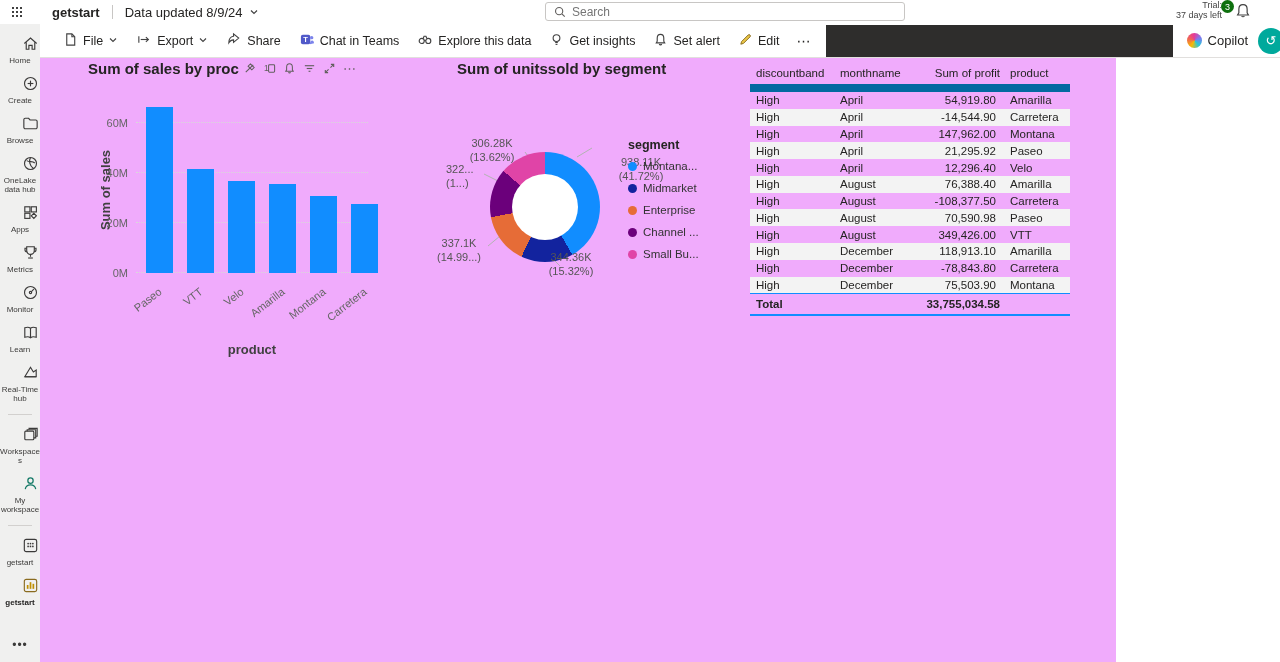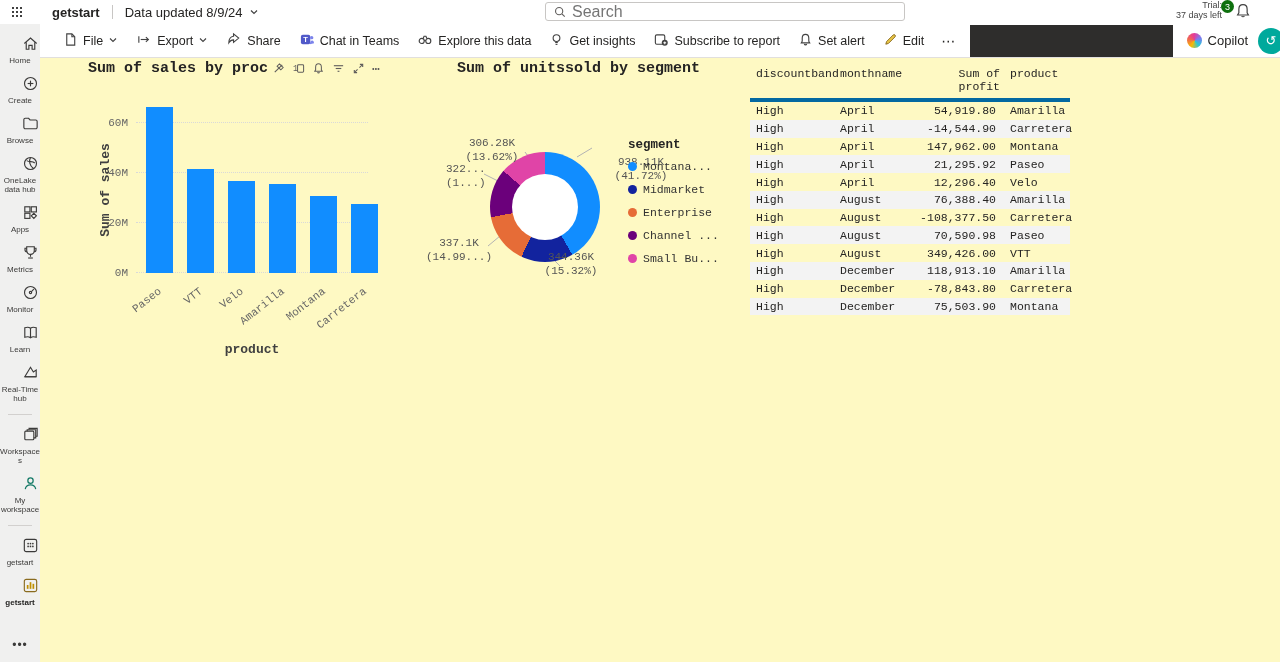--- a/index.html
+++ b/index.html
@@ -10,21 +10,21 @@
   
   .topbar { position:absolute; left:0; top:0; width:1280px; height:24px; background:#fff; display:flex; align-items:center; }
   .waffle { width:34px; height:22px; display:flex; align-items:center; justify-content:center; cursor:pointer; }
   .waffle-grid { display:grid; grid-template-columns:repeat(3,4px); grid-template-rows:repeat(3,4px); }
   .waffle-grid span { width:2px; height:2px; background:#404040; margin:1px; }
   .app-name { font-size:13px; font-weight:700; color:#252423; margin:0 12px 0 18px; }
   .tb-divider { width:1px; height:14px; background:#c8c6c4; margin-right:12px; }
   .updated { font-size:13px; color:#252423; display:flex; align-items:center; gap:6px; }
   .chev { width:10px; height:10px; }
   .search-wrap { position:absolute; left:545px; top:2px; width:360px; height:19px; border:1px solid #c8c6c4; border-radius:3px; background:#fff; display:flex; align-items:center; padding-left:8px; gap:6px; }
-  .search-wrap input { border:none; outline:none; font-size:16px; color:#605e5c; width:280px; font-family:"Liberation Sans",sans-serif; background:transparent; }
+  .search-wrap input { border:none; outline:none; font-size:12px; color:#605e5c; width:280px; font-family:"Liberation Sans",sans-serif; background:transparent; }
   .trial { position:absolute; right:58px; top:0px; text-align:right; font-size:9px; line-height:10px; color:#444; }
   .bell-top { position:absolute; right:26px; top:2px; width:20px; height:20px; }
   .badge { position:absolute; right:20px; top:-2px; min-width:13px; height:13px; border-radius:7px; background:#0e700e; color:#fff; font-size:9px; display:flex; align-items:center; justify-content:center; padding:0 3px; }
 
   
   .sidebar { position:absolute; left:0; top:24px; width:40px; height:638px; background:#f0f0ef; display:flex; flex-direction:column; align-items:center; padding-top:10px; }
   .sb-item { width:40px; display:flex; flex-direction:column; align-items:flex-end; margin-bottom:9px; cursor:pointer; }
   .sb-item svg { display:block; }
   .sb-label { font-size:8px; color:#3b3a39; text-align:center; line-height:9px; margin-top:3px; word-wrap:break-word; width:40px; }
   .sb-item.active .sb-label { font-weight:700; color:#252423; }
@@ -35,21 +35,21 @@
   .menubar { position:absolute; left:40px; top:24px; width:1240px; height:34px; background:#fff; border-bottom:1px solid #e1dfdd; display:flex; align-items:center; padding:0 8px 0 14px; }
   .mb-item { display:flex; align-items:center; gap:5px; font-size:12.5px; color:#252423; padding:0 9px; height:28px; cursor:pointer; white-space:nowrap; }
   .mb-item svg { flex:none; }
   .mb-more { font-size:14px; letter-spacing:1px; color:#252423; padding:0 8px; cursor:pointer; }
   .mb-dark { flex:1; height:32px; background:#2e2d2c; margin-left:6px; }
   .copilot { display:flex; align-items:center; gap:6px; font-size:13px; color:#252423; padding:0 10px 0 14px; cursor:pointer; }
   .copilot-logo { width:15px; height:15px; border-radius:50%; background:conic-gradient(from 210deg,#f8bb00,#ef6950,#e83a95,#7b7bf0,#28c8d8,#f8bb00); }
   .avatar { width:26px; height:26px; border-radius:50%; background:#00a99c; color:#fff; font-size:13px; display:flex; align-items:center; justify-content:center; margin-right:-12px; flex:none; cursor:pointer; }
 
   
-  .canvas { position:absolute; left:40px; top:58px; width:1240px; height:604px; background:#fef9c3;font-family:Liberation Mono, monospace; }
+  .canvas { position:absolute; left:40px; top:58px; width:1076px; height:604px; background:#f0abfc; }
 
   .visual-title { font-size:15px; font-weight:700; color:#252423; white-space:nowrap; }
 
   
   .bar-visual { position:absolute; left:48px; top:2px; width:300px; height:290px; }
   .bar-head { display:flex; align-items:center; }
   .vt-toolbar { display:flex; align-items:center; gap:7px; margin-left:4px; color:#605e5c; }
   .vt-toolbar .vt-ic { cursor:pointer; display:flex; align-items:center; }
   .bar-chartarea { position:absolute; left:0px; top:30px; width:300px; height:250px; }
   .y-title { position:absolute; left:2px; top:85px; transform:rotate(-90deg); transform-origin:left top; font-size:13px; font-weight:600; color:#404040; width:120px; text-align:center; height:14px; left:10px; top:160px; }
@@ -69,21 +69,21 @@
   .callout { position:absolute; font-size:11px; line-height:14px; color:#555; }
   .legend { position:absolute; left:188px; top:78px; width:120px; }
   .legend-title { font-size:12.5px; font-weight:700; color:#252423; margin-bottom:8px; }
   .legend-item { display:flex; align-items:center; gap:6px; margin-bottom:10px; font-size:11.5px; color:#333; cursor:pointer; }
   .legend-dot { width:9px; height:9px; border-radius:50%; flex:none; }
   .leader-svg { position:absolute; left:0; top:0; pointer-events:none; }
 
   
   .table-visual { position:absolute; left:710px; top:2px; width:320px; height:280px; font-size:11.5px; }
   .tg { display:grid; grid-template-columns:84px 74px 96px 62px; }
-  .tg-head { border-bottom:4px solid #0369a1; }
+  .tg-head { border-bottom:8px solid #0369a1; }
   .tg-head > div { padding:7px 4px 5px 6px; color:#252423; }
   .tcell { padding:2.4px 4px 2.4px 6px; white-space:nowrap; }
   .num { text-align:right; padding-right:8px; }
   .trow:nth-child(even) { background:#f3f3f3; }
   .tg-total { border-top:1px solid #118DFF; border-bottom:2px solid #118DFF; font-weight:700; }
   .tg-total > div { padding:4px 4px 4px 6px; }
 </style>
 </head>
 <body>
 
@@ -315,29 +315,20 @@
           </svg></span>
         <span>Explore this data</span>
       </div>
       <div class="mb-item">
         <span><svg width="15" height="15" viewBox="0 0 16 16">
             <circle cx="8" cy="6.5" r="3.6" fill="none" stroke="#424242" stroke-width="1.2"></circle>
             <line x1="6.6" y1="11.2" x2="9.4" y2="11.2" fill="none" stroke="#424242" stroke-width="1.2"></line>
             <line x1="7" y1="13.2" x2="9" y2="13.2" fill="none" stroke="#424242" stroke-width="1.2"></line>
           </svg></span>
         <span>Get insights</span>
-      </div>
-      <div class="mb-item">
-        <span><svg width="16" height="15" viewBox="0 0 17 16">
-            <rect x="2.5" y="3" width="10" height="10" rx="1.5" fill="none" stroke="#424242" stroke-width="1.2"></rect>
-            <circle cx="12.5" cy="11.5" r="3.2" fill="#424242"></circle>
-            <line x1="12.5" y1="10" x2="12.5" y2="13" stroke="#fff" stroke-width="1.1"></line>
-            <line x1="11" y1="11.5" x2="14" y2="11.5" stroke="#fff" stroke-width="1.1"></line>
-          </svg></span>
-        <span>Subscribe to report</span>
       </div>
       <div class="mb-item">
         <span><svg width="15" height="15" viewBox="0 0 16 16">
             <path d="M8 2.5 C5.7 2.5 4.5 4.3 4.5 6.5 L4.5 9.8 L3.5 11.6 L12.5 11.6 L11.5 9.8 L11.5 6.5 C11.5 4.3 10.3 2.5 8 2.5 Z" fill="none" stroke="#424242" stroke-width="1.2"></path>
             <path d="M6.7 12.8 a1.4 1.4 0 0 0 2.6 0" fill="none" stroke="#424242" stroke-width="1.2"></path>
           </svg></span>
         <span>Set alert</span>
       </div>
       <div class="mb-item">
         <span><svg width="15" height="15" viewBox="0 0 16 16">
@@ -562,17 +553,23 @@
             <div class="tcell num">-78,843.80</div>
             <div class="tcell">Carretera</div>
           </div>
           <div class="tg trow">
             <div class="tcell">High</div>
             <div class="tcell">December</div>
             <div class="tcell num">75,503.90</div>
             <div class="tcell">Montana</div>
           </div>
         </div>
+      <div class="tg tg-total" id="tableTotal">
+          <div>Total</div>
+          <div></div>
+          <div class="num">33,755,034.58</div>
+          <div></div>
+        </div>
 
     </div>
 
   </div>
 </div>
 
 </body></html>

